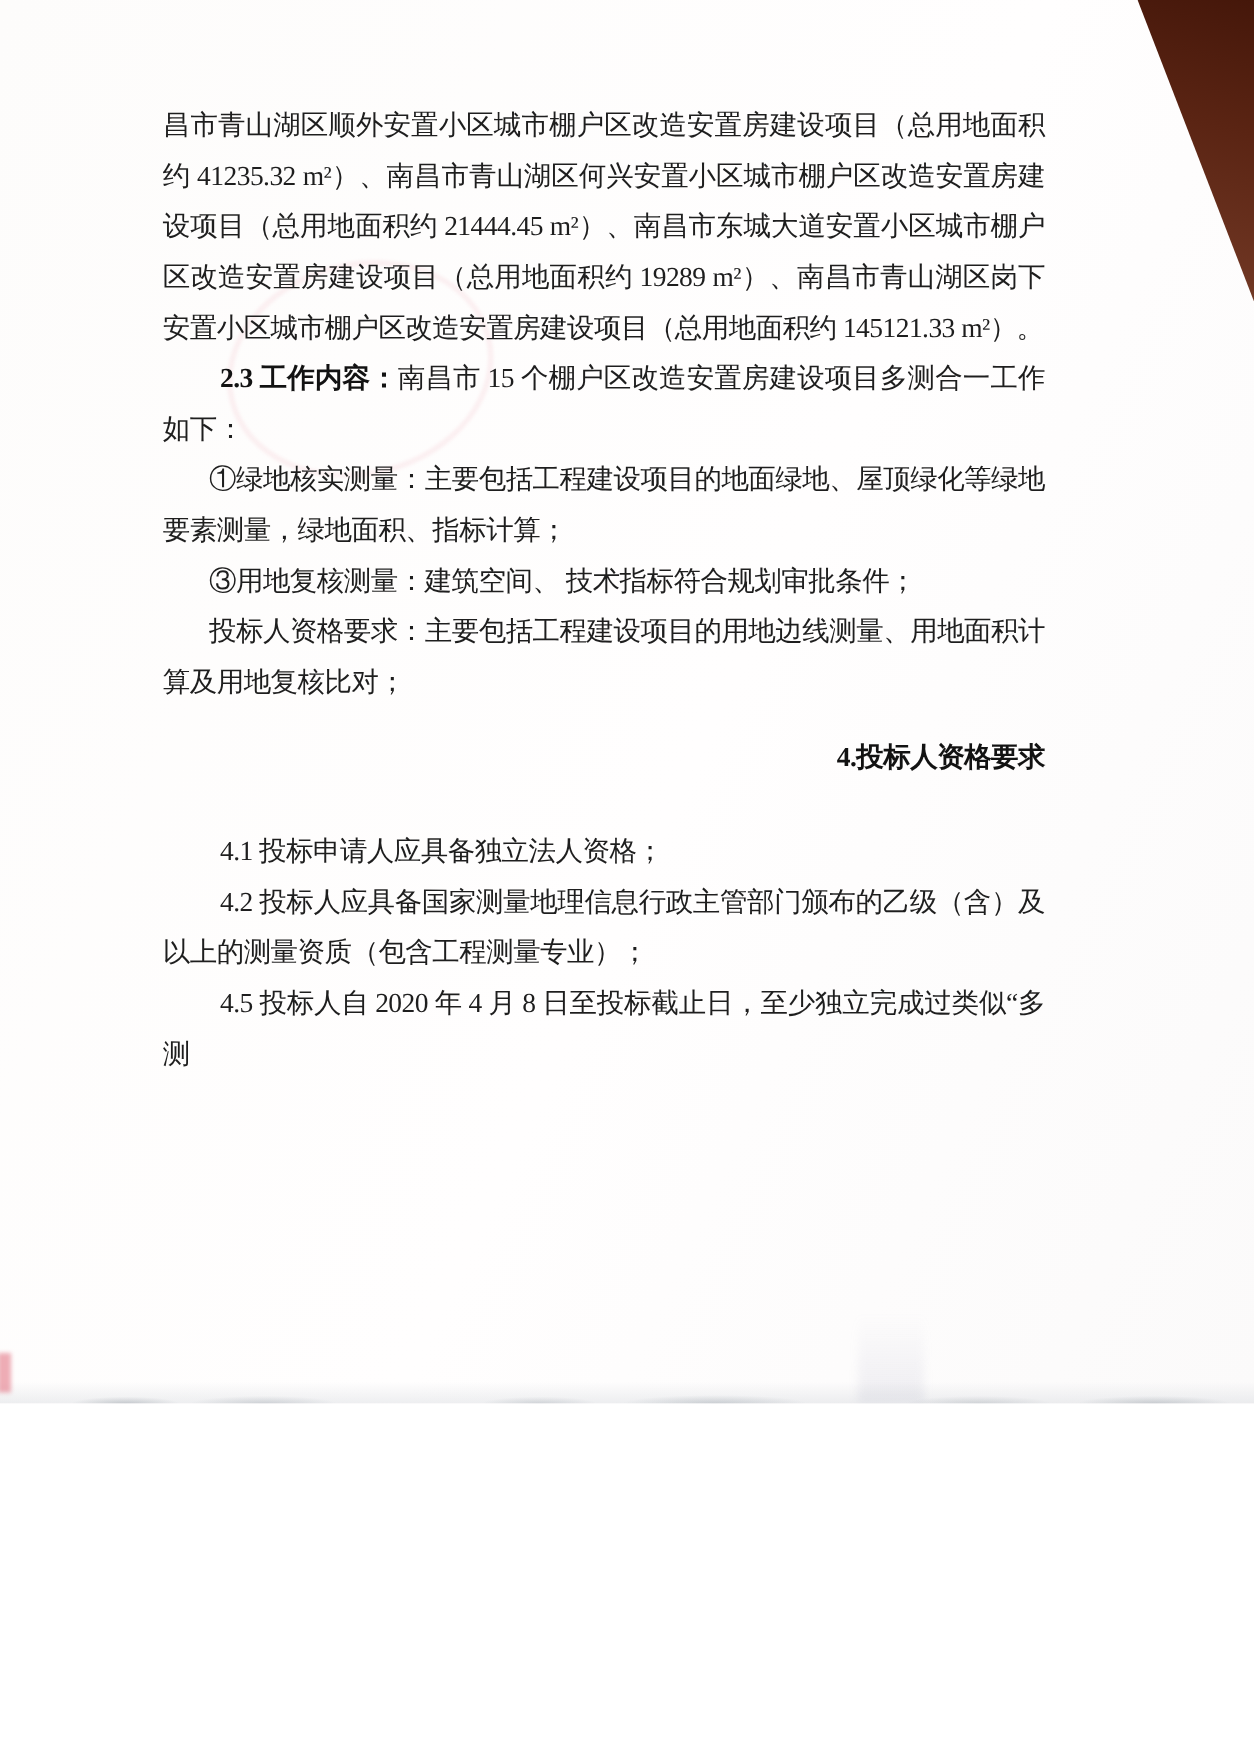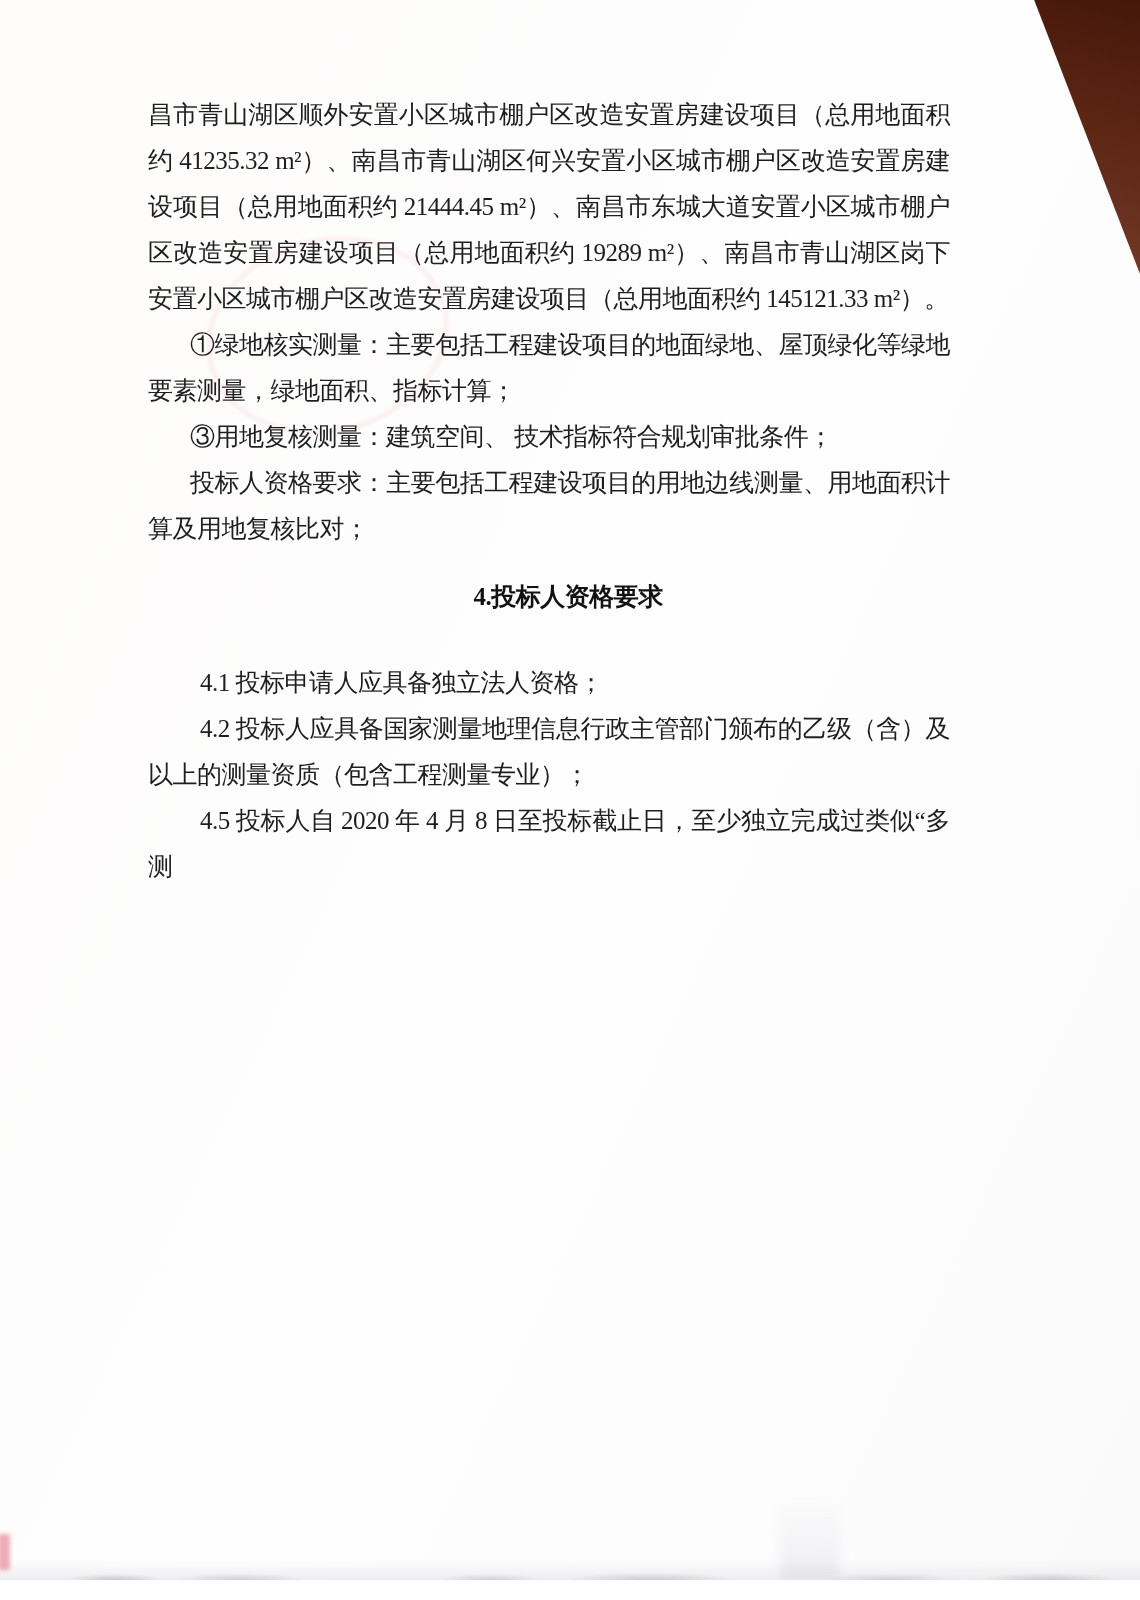--- a/index.html
+++ b/index.html
@@ -6,21 +6,21 @@
     margin: 0;
     padding: 0;
     width: 1140px;
     height: 1600px;
     overflow: hidden;
     background: #ffffff;
   }
   .page {
     position: relative;
     width: 1140px;
-    height: 1580px;
+    height: 1276px;
     background: linear-gradient(115deg, #fdfcfb 0%, #fffefe 55%, #fbfafa 100%);
     overflow: hidden;
     font-family: "Liberation Serif", "DejaVu Serif", serif;
   }
   
   .corner-fold {
     position: absolute;
     top: 0;
     left: 1032px;
     width: 108px;
@@ -55,21 +55,21 @@
   }
   .para { margin: 0; }
   .indent-none { text-indent: 0; }
   .indent-num  { text-indent: 52px; }
   .indent-circ { text-indent: 42px; }
   .indent-head { text-indent: 38px; }
   .heading {
     margin-top: 22px;
     margin-bottom: 40px;
     font-weight: bold;
-    text-align: center;
+    text-align: right;
   }
   .run { font-weight: normal; }
   .run.bold { font-weight: bold; color: #121212; }
   
   .bottom-smudge {
     position: absolute;
     left: 0;
     bottom: 0;
     width: 100%;
     height: 20px;
@@ -102,20 +102,21 @@
   }
 </style>
 </head>
 <body>
 
 <div class="page">
   <div class="stamp-ghost"></div>
   <div class="corner-fold"></div>
   <div class="content">
       <p class="para indent-none"><span class="run">昌市青山湖区顺外安置小区城市棚户区改造安置房建设项目（总用地面积约 41235.32 m²）、南昌市青山湖区何兴安置小区城市棚户区改造安置房建设项目（总用地面积约 21444.45 m²）、南昌市东城大道安置小区城市棚户区改造安置房建设项目（总用地面积约 19289 m²）、南昌市青山湖区岗下安置小区城市棚户区改造安置房建设项目（总用地面积约 145121.33 m²）。</span></p>
+      <p class="para indent-num"><span class="run bold">2.3 工作内容：</span><span class="run">南昌市 15 个棚户区改造安置房建设项目多测合一工作如下：</span></p>
       <p class="para indent-circ"><span class="run">①绿地核实测量：主要包括工程建设项目的地面绿地、屋顶绿化等绿地要素测量，绿地面积、指标计算；</span></p>
       <p class="para indent-circ"><span class="run">③用地复核测量：建筑空间、 技术指标符合规划审批条件；</span></p>
       <p class="para indent-circ"><span class="run">投标人资格要求：主要包括工程建设项目的用地边线测量、用地面积计算及用地复核比对；</span></p>
       <p class="para heading indent-head"><span class="run bold">4.投标人资格要求</span></p>
       <p class="para indent-num"><span class="run">4.1 投标申请人应具备独立法人资格；</span></p>
       <p class="para indent-num"><span class="run">4.2 投标人应具备国家测量地理信息行政主管部门颁布的乙级（含）及以上的测量资质（包含工程测量专业）；</span></p>
       <p class="para indent-num"><span class="run">4.5 投标人自 2020 年 4 月 8 日至投标截止日，至少独立完成过类似“多测</span></p>
     </div>
   <div class="faint-streak"></div>
   <div class="bottom-smudge"></div>

